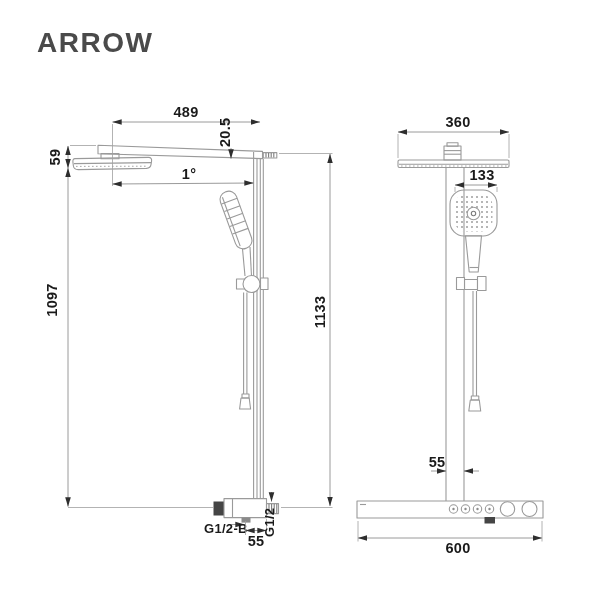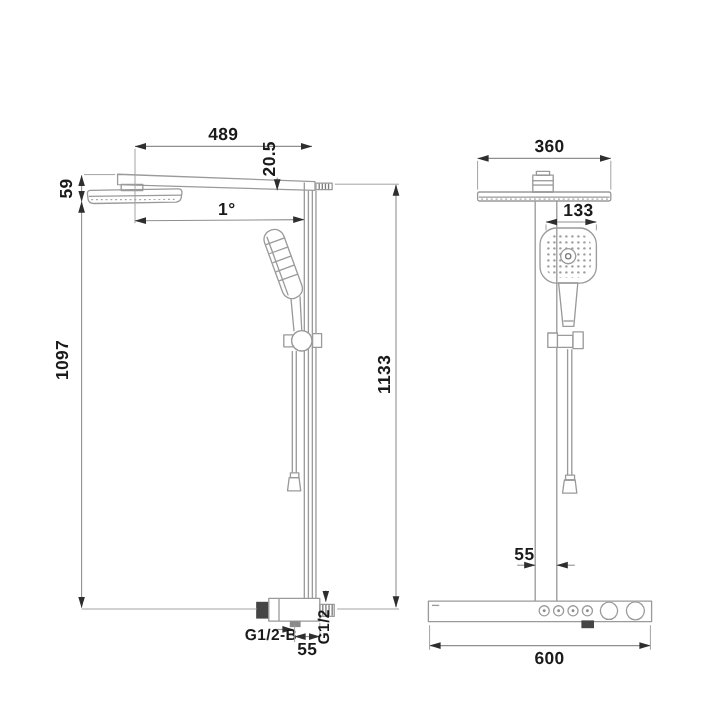--- a/index.html
+++ b/index.html
@@ -18,20 +18,21 @@
   .dash{stroke:#a8a8a8;stroke-width:1;fill:none;stroke-dasharray:1.6 2.4;}
   text.d{font-family:"Liberation Sans",sans-serif;font-size:14.5px;font-weight:bold;
          fill:#1a1a1a;letter-spacing:0.3px;}
   text.ds{font-size:13px;}
 </style>
 </head>
 <body>
 
 <div class="stage">
 
+  <div class="logo">ARROW</div>
 
   <svg class="drawing" width="600" height="600" viewBox="0 0 600 600">
     <defs>
       <marker id="ah" markerWidth="11" markerHeight="8" refX="9.2" refY="3.5" orient="auto-start-reverse" markerUnits="userSpaceOnUse">
         <path d="M0,0.7 L9.4,3.5 L0,6.3 Z" fill="#2e2e2e"></path>
       </marker>
       <pattern id="dots" width="5" height="5" patternUnits="userSpaceOnUse">
         <circle cx="2" cy="2" r="1" fill="#9d9d9d"></circle>
       </pattern>
     </defs>

